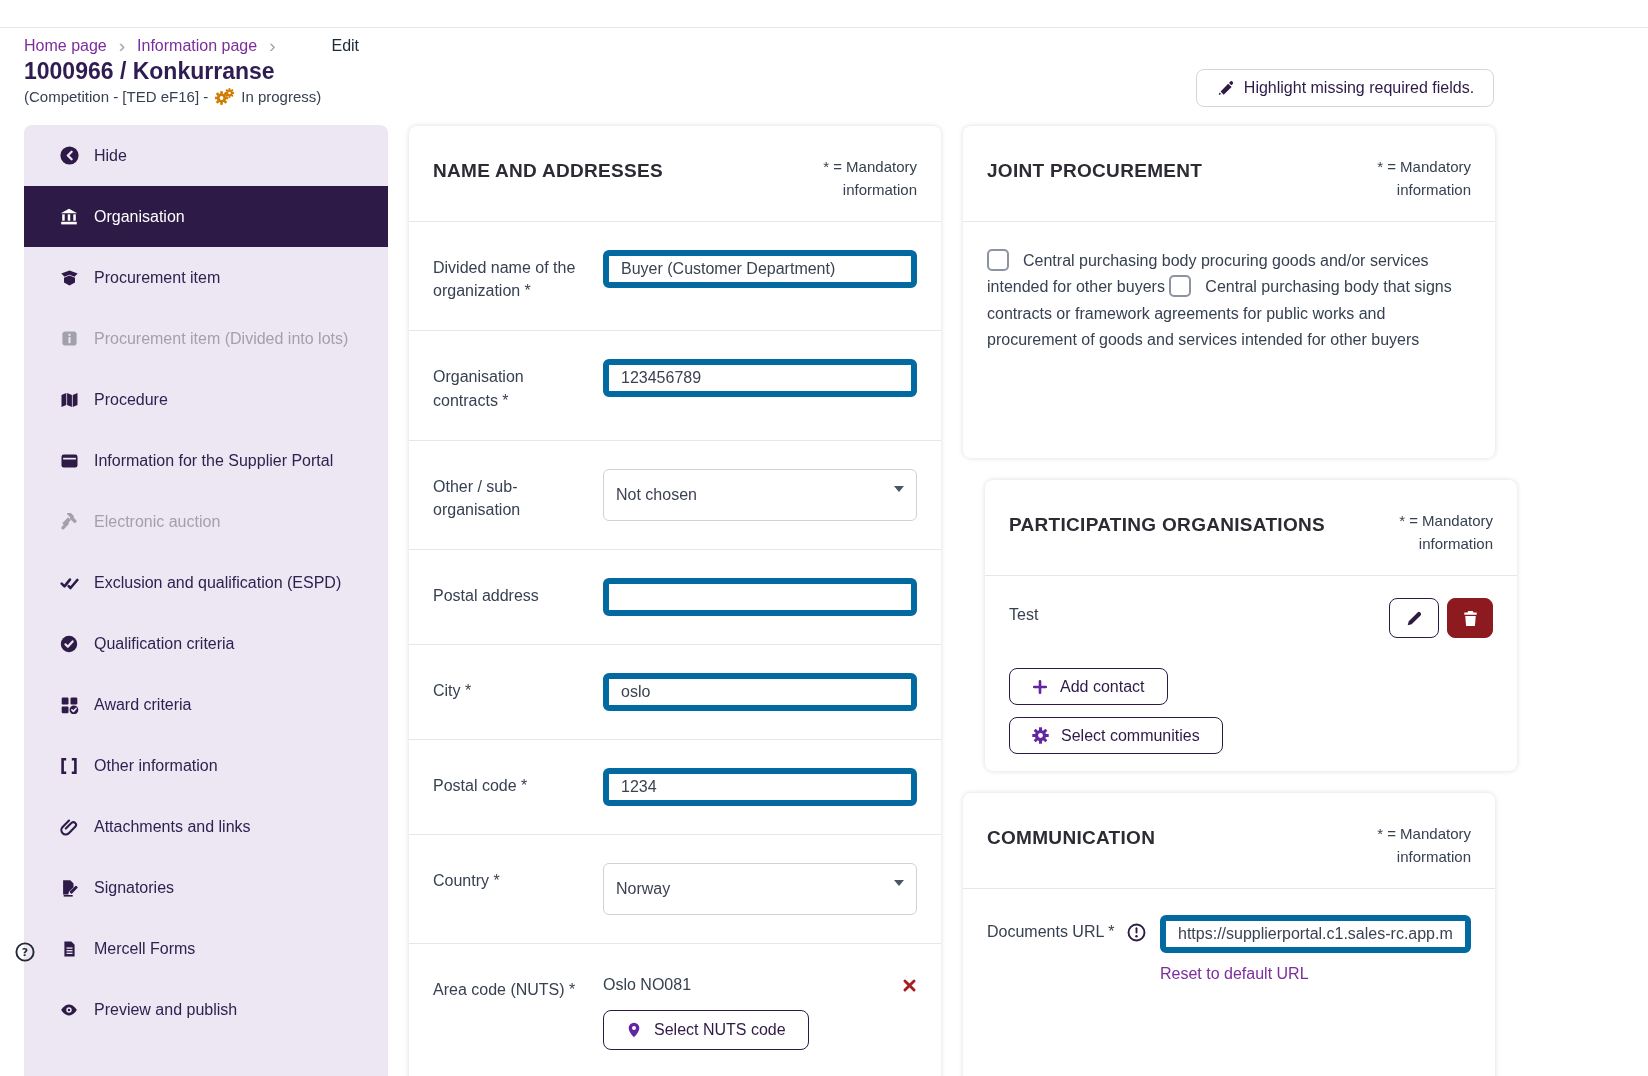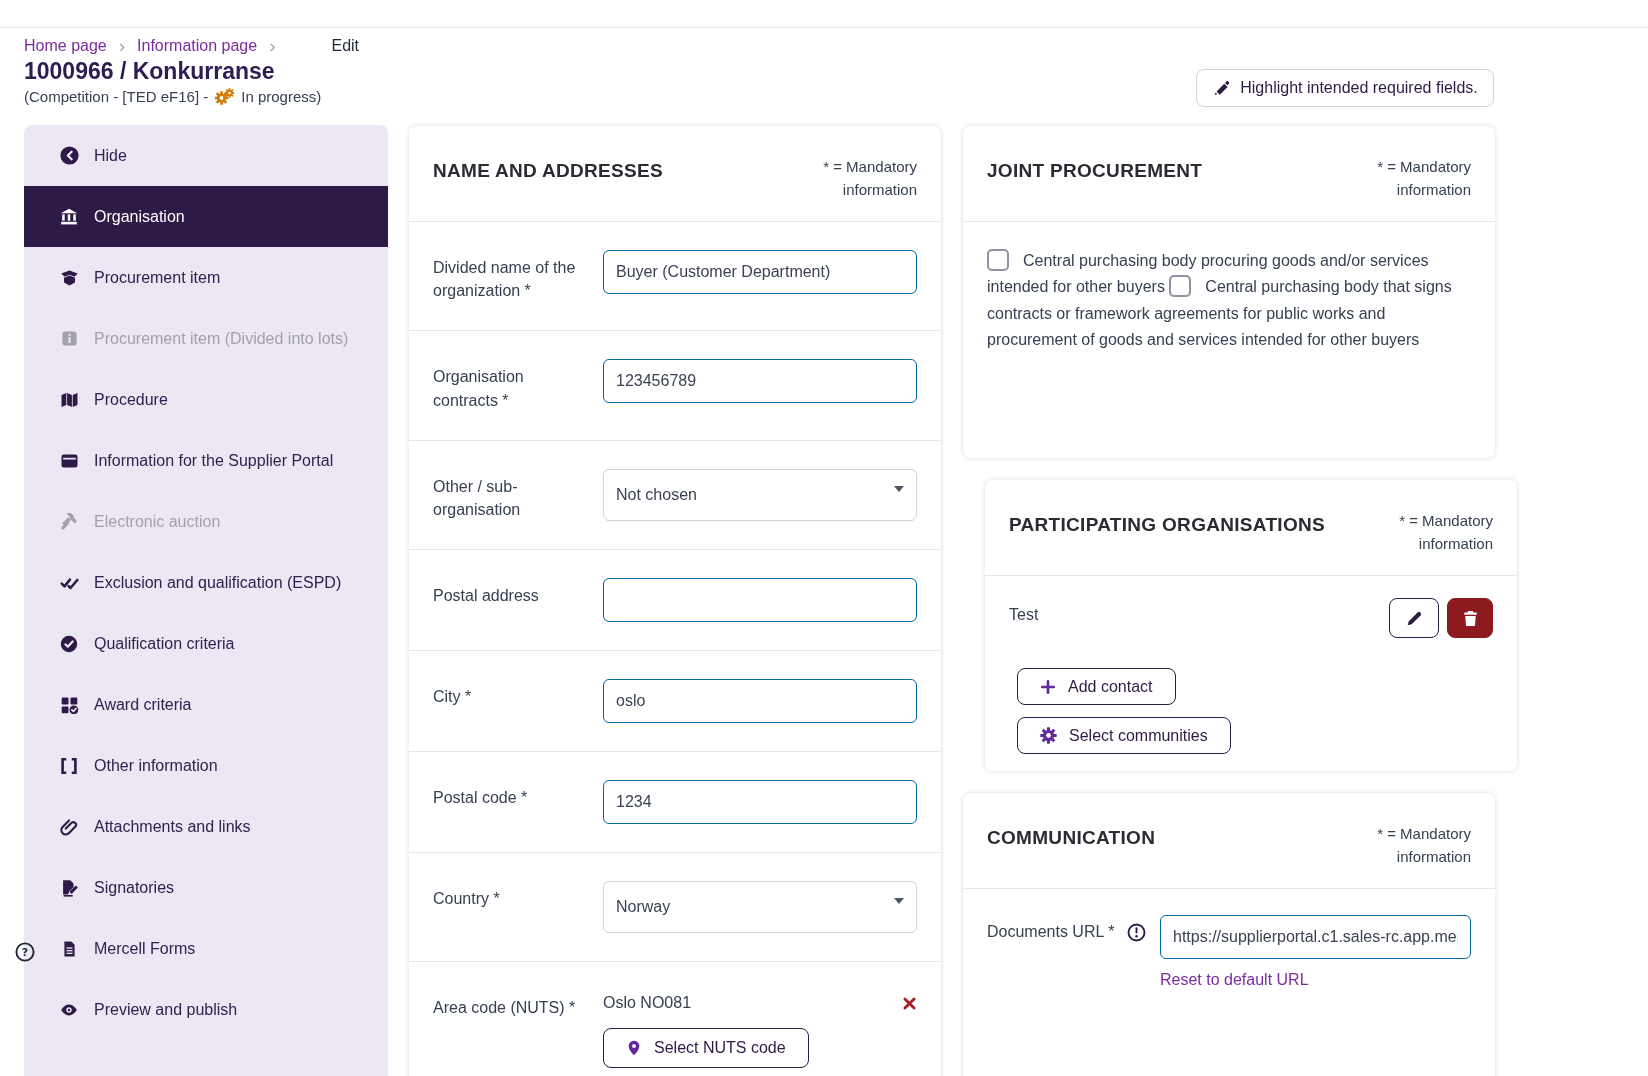--- a/index.html
+++ b/index.html
@@ -37,21 +37,21 @@
   
   .card { position:absolute; width:532px; background:#fff; border-radius:8px; box-shadow:0 0 5px rgba(40,40,60,.16); }
   .card-head { display:flex; justify-content:space-between; padding:30px 24px 20px 24px; border-bottom:1px solid #e5e7eb; }
   .card-title { font-size:19px; font-weight:600; letter-spacing:.3px; color:#2b2b33; padding-top:4px; }
   .mandatory-note { text-align:right; font-size:15px; color:#374151; line-height:1.5; white-space:nowrap; }
 
   #card-name { left:409px; top:126px; height:990px; overflow:hidden; }
   .field-row { display:flex; padding:28px 24px; border-bottom:1px solid #e5e7eb; align-items:flex-start; }
   .field-label { width:170px; flex-shrink:0; font-size:16px; color:#374151; line-height:1.45; padding-top:6px; padding-right:14px; }
   .field-control { flex:1; }
-  .tinput { width:100%; height:44px; border:1px solid #0369a1; border-radius:6px; padding:0 12px; font-size:16px;
+  .tinput { width:100%; height:38px; border:6px solid #0369a1; border-radius:6px; padding:0 12px; font-size:16px;
     color:#3b4251; font-family:"Liberation Sans","DejaVu Sans",sans-serif; background:#fff; }
   .tselect { position:relative; width:100%; height:52px; border:1px solid #ced2d9; border-radius:6px; background:#fff;
     display:flex; align-items:center; padding:0 12px; font-size:16px; color:#3b4251; cursor:pointer; }
   .tselect::after { content:""; position:absolute; right:12px; top:16px; border-left:5px solid transparent;
     border-right:5px solid transparent; border-top:6px solid #4b5563; }
   .nuts-line { display:flex; align-items:flex-start; justify-content:space-between; padding-top:4px; }
   .nuts-value { font-size:16px; color:#374151; }
   .x-icon { color:#a61e24; margin-top:2px; }
   .outline-btn { display:inline-flex; align-items:center; gap:12px; border:1.4px solid #2e1a47; border-radius:8px;
     background:#fff; color:#2e1a47; font-size:16px; padding:0 22px; height:40px; cursor:pointer;
@@ -67,21 +67,21 @@
 
   #card-part { left:985px; top:480px; height:291px; }
   .part-body { padding:22px 24px; }
   .part-row { display:flex; align-items:flex-start; }
   .part-name { font-size:16px; color:#374151; padding-top:8px; }
   .row-actions { margin-left:auto; display:flex; gap:8px; }
   .icon-btn { width:50px; height:40px; border-radius:8px; border:1.4px solid #2e1a47; background:#fff; color:#2e1a47;
     display:flex; align-items:center; justify-content:center; cursor:pointer; }
   .icon-btn.danger { width:46px; background:#8c1a1f; border-color:#8c1a1f; color:#fff; }
   .part-btns { margin-top:30px; display:flex; flex-direction:column; align-items:flex-start; gap:12px; }
-  .part-btns .outline-btn { height:37px;margin-left:8px; }
+  .part-btns .outline-btn { height:37px; }
 
   #card-comm { left:963px; top:793px; height:310px; overflow:hidden; }
   .comm-body { padding:26px 24px; position:relative; }
   .comm-row { display:flex; align-items:flex-start; }
   .comm-label { width:140px; font-size:16px; color:#374151; padding-top:8px; flex-shrink:0; }
   .comm-ic { margin:8px 14px 0 0; color:#2e1a47; flex-shrink:0; }
   .comm-control { flex:1; }
   .link { display:inline-block; margin-top:12px; color:#7b2d9b; font-size:16px; text-decoration:none; cursor:pointer; }
 
   svg { display:block; }
@@ -129,21 +129,21 @@
   </div>
 
   <button class="highlight-btn">
     <span>
       <svg width="18" height="18" viewBox="0 0 18 18" fill="#2e1a47">
         <path d="M2.6 16l2.6-1-1.6-1.6L2.6 16z"></path>
         <path d="M4.6 12.6l7.6-7.9 3.4 3.4-7.9 7.6-3.1-3.1z"></path>
         <path d="M13 3.9l1.3-1.3a1.7 1.7 0 012.4 2.4L15.4 6.3 13 3.9z"></path>
       </svg>
     </span>
-    <span>Highlight intended required fields.</span>
+    <span>Highlight missing required fields.</span>
   </button>
 
   <nav class="sidebar">
     <div class="sb-item">
       <span class="sb-icon">
         <svg width="19" height="19" viewBox="0 0 18 18">
             <circle cx="9" cy="9" r="8.6" fill="currentColor"></circle>
             <path d="M11 5.4 L7.4 9 L11 12.6" stroke="#ece7f3" stroke-width="2.2" fill="none" stroke-linecap="round" stroke-linejoin="round"></path>
           </svg>
       </span>

